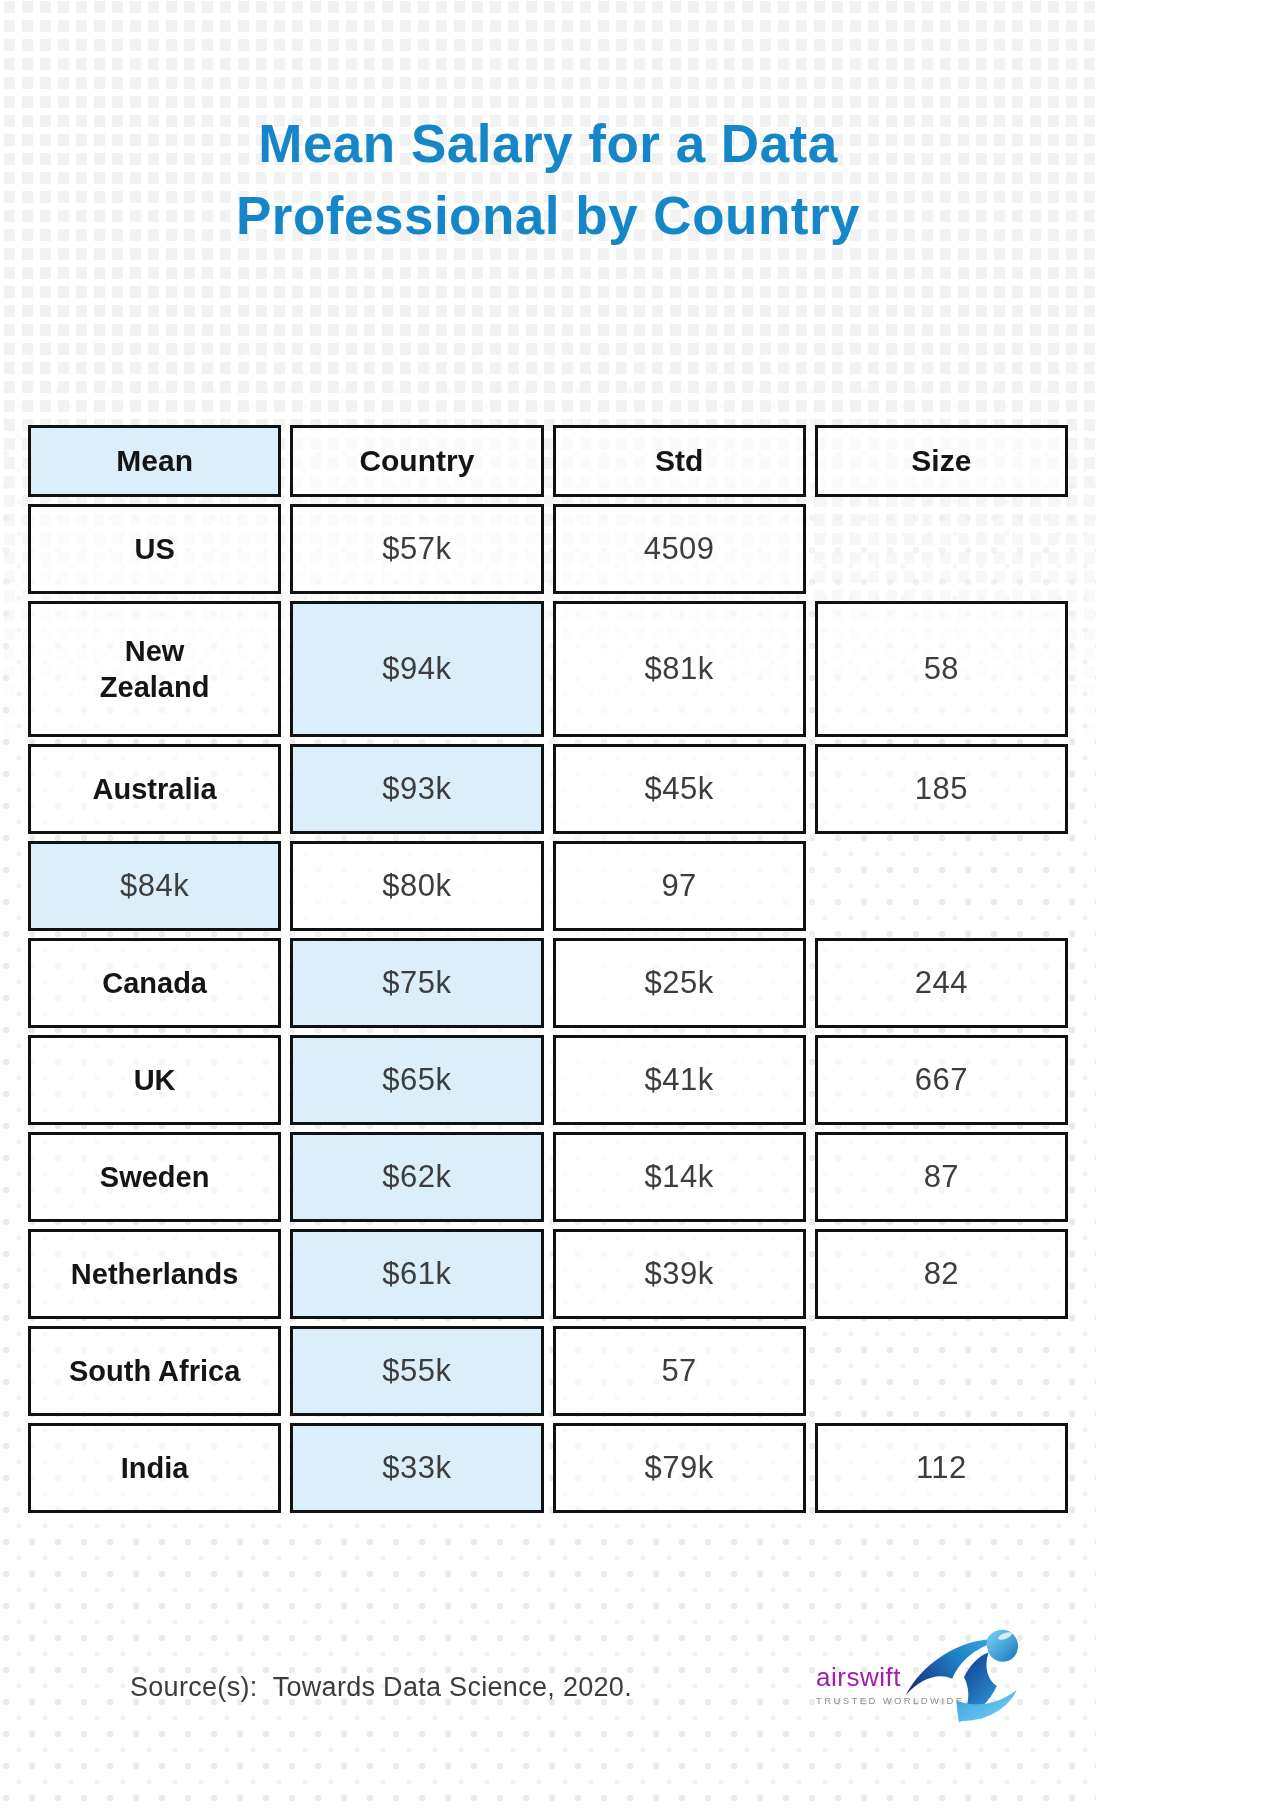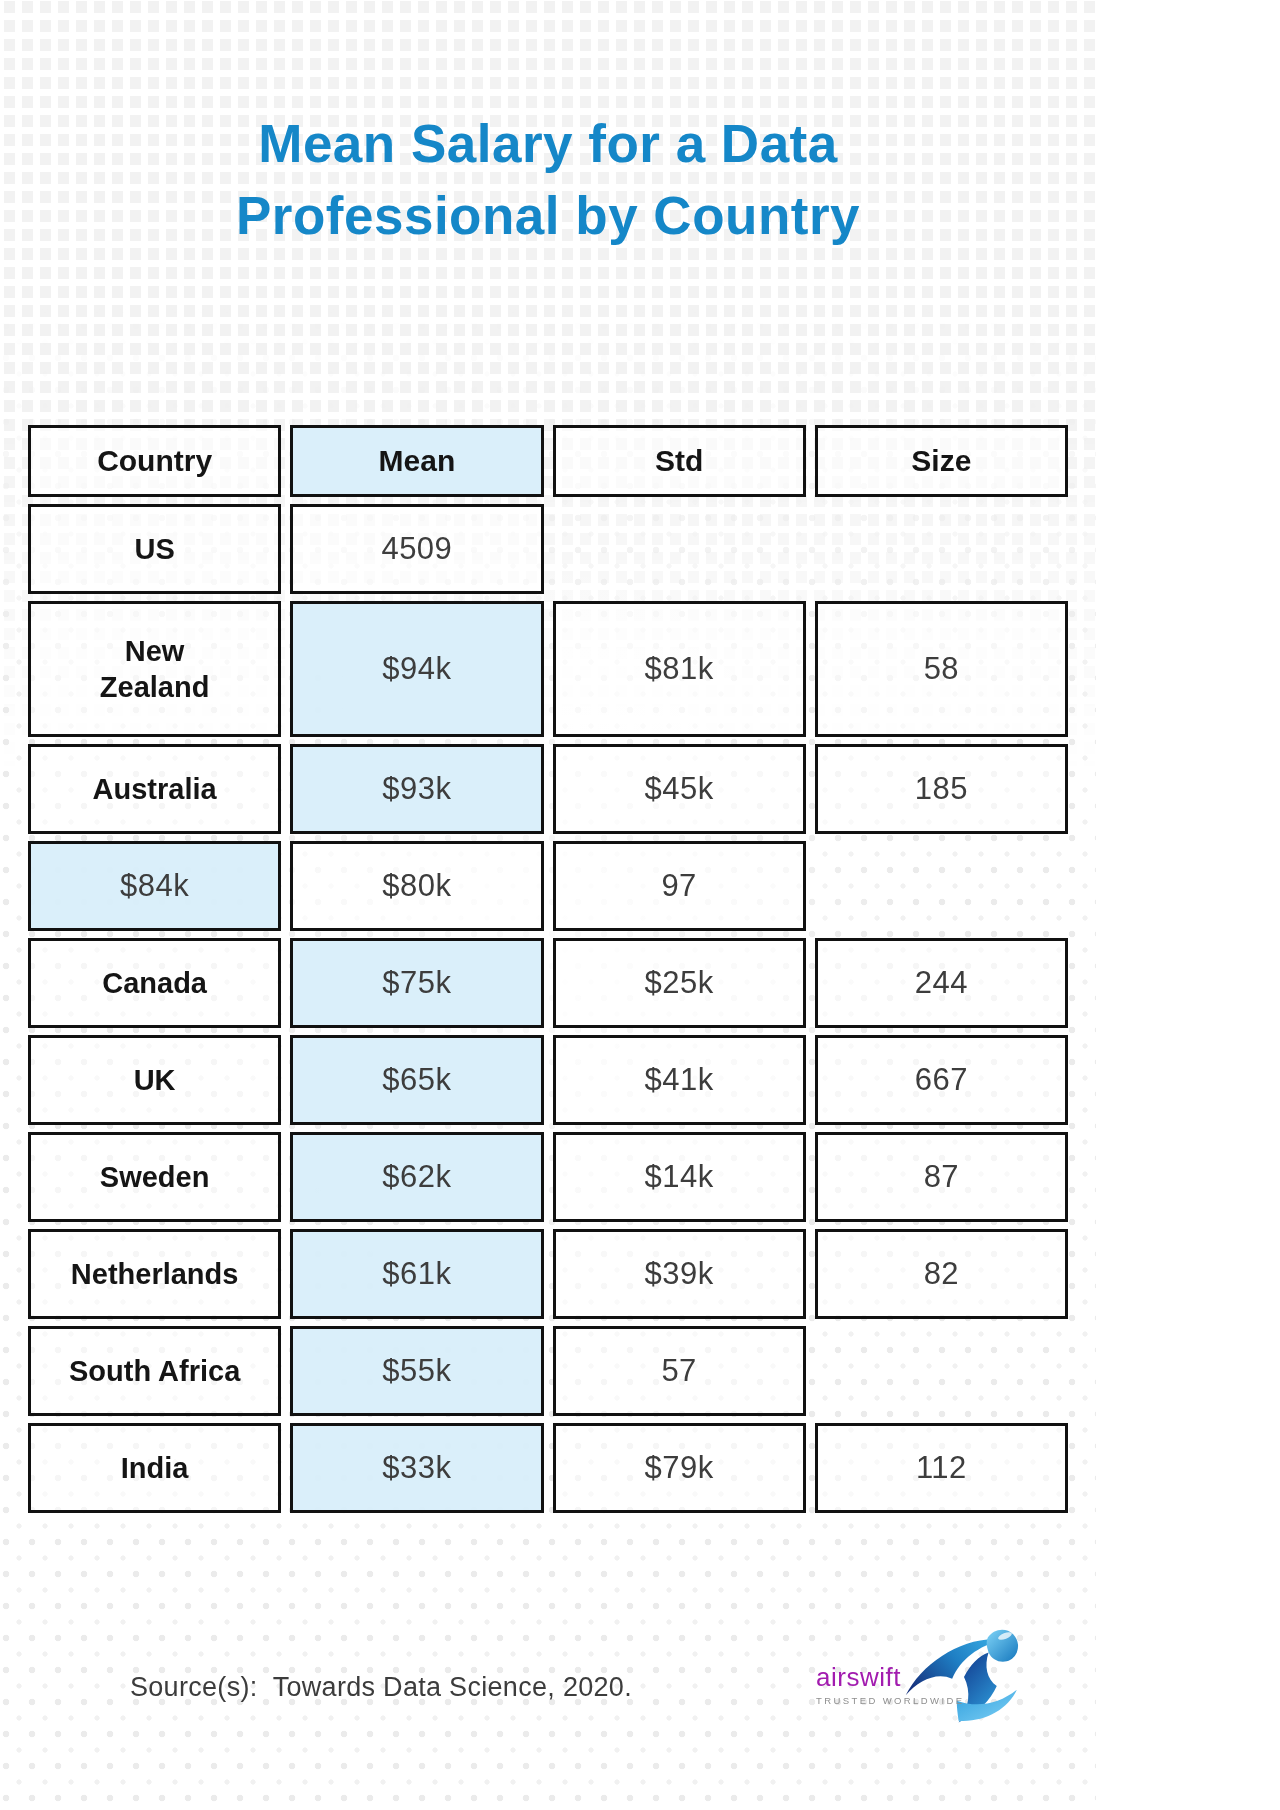--- a/index.html
+++ b/index.html
@@ -75,37 +75,40 @@
 <div class="canvas">
 
   <div class="bg bg-squares"></div>
   <div class="bg bg-dots"></div>
   <div class="bg bg-fade"></div>
 
   <h1 class="title"><span>Mean Salary for a Data</span><br><span>Professional by Country</span></h1>
 
   <div class="table">
     <div class="t-row t-header">
+      <div class="cell mean">
+        <span class="head-label">Mean</span>
+      </div>
       <div class="cell">
         <span class="head-label">Country</span>
       </div>
-      <div class="cell mean">
-        <span class="head-label">Mean</span>
-      </div>
       <div class="cell">
         <span class="head-label">Std</span>
       </div>
       <div class="cell">
         <span class="head-label">Size</span>
       </div>
     </div>
     <div id="table-rows">
     <div class="t-row">
       <div class="cell">
         <span class="country-label">US</span>
+      </div>
+      <div class="cell">
+        <span class="value-label">$57k</span>
       </div>
       <div class="cell">
         <span class="value-label">4509</span>
       </div>
     </div>
 
     <div class="t-row tall">
       <div class="cell">
         <span class="country-label">New<br>Zealand</span>
       </div>

